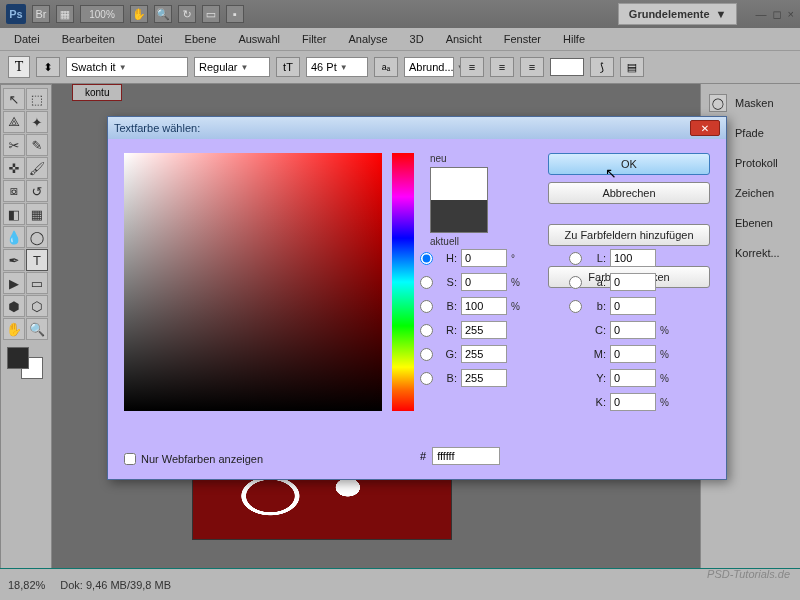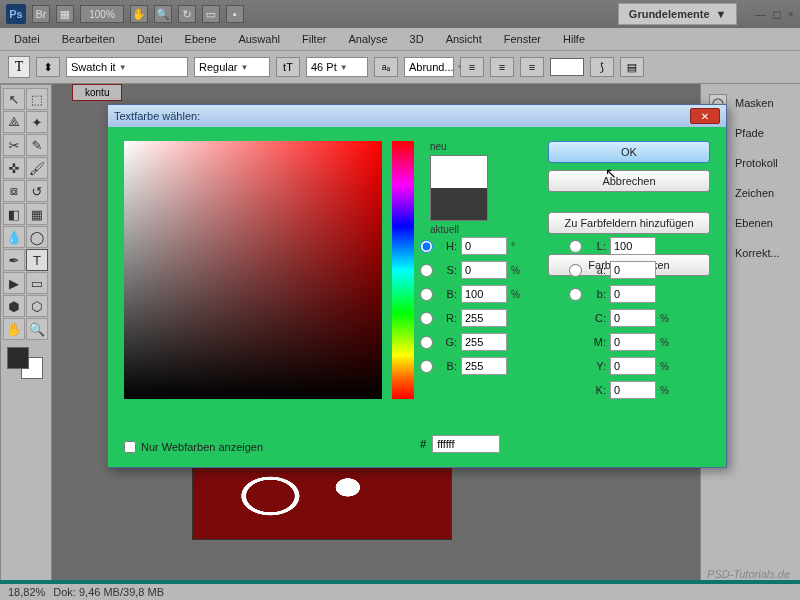--- a/index.html
+++ b/index.html
@@ -26,25 +26,25 @@
 .bgc{position:absolute;right:4px;bottom:2px;width:22px;height:22px;background:#fff;border:1px solid #666}
 .fgc{position:absolute;left:4px;top:2px;width:22px;height:22px;background:#2a2a2a;border:1px solid #666}
 .canvas-area{flex:1;background:#6c6c6c;position:relative}
 .tab{position:absolute;top:0;left:20px;background:#bbb;border:1px solid #7f1d1d;padding:2px 12px;font-size:10px}
 .image{position:absolute;bottom:60px;left:140px;width:260px;height:88px;background:#fff;border:1px solid #333}
 .image-inner{width:100%;height:100%;background:#7a0a0a;position:relative;overflow:hidden}
 .image-inner::before{content:"";position:absolute;inset:0;background:radial-gradient(ellipse 40px 30px at 60% 40%,#fff 0%,#fff 30%,transparent 31%),radial-gradient(ellipse 60px 40px at 30% 50%,transparent 40%,#fff 41%,#fff 48%,transparent 49%)}
 .panels{width:100px;background:#b8b8b8;border-left:1px solid #888;padding:4px}
 .panel-item{display:flex;align-items:center;gap:8px;padding:6px 4px;color:#222}
 .p-icon{width:18px;height:18px;background:#ccc;border:1px solid #888;display:flex;align-items:center;justify-content:center;font-size:11px}
-.status{position:absolute;bottom:0;left:0;right:0;height:20px;background:#b8b8b8;border-top:4px solid #0f766e;display:flex;align-items:center;padding:0 8px;gap:8px;font-size:10px;color:#333}
+.status{position:absolute;bottom:0;left:0;right:0;height:32px;background:#b8b8b8;border-top:1px solid #0f766e;display:flex;align-items:center;padding:0 8px;gap:15px;font-size:10px;color:#333}
 .watermark{position:absolute;right:10px;bottom:20px;color:#888;font-size:11px;font-style:italic}
 
 
-.dialog{position:absolute;left:107px;top:104px;width:620px;height:364px;background:#22c55e;border:1px solid #4a6a9a;box-shadow:3px 3px 10px rgba(0,0,0,0.4)}
+.dialog{position:absolute;left:107px;top:116px;width:620px;height:364px;background:#c4b5fd;border:1px solid #4a6a9a;box-shadow:3px 3px 10px rgba(0,0,0,0.4)}
 .dlg-title{height:22px;background:linear-gradient(#cde0f5,#a8c4e8);display:flex;align-items:center;padding:0 6px;color:#14365e;font-size:11px}
 .dlg-close{margin-left:auto;width:30px;height:16px;background:#cc3a2a;color:#fff;border:1px solid #8a2218;display:flex;align-items:center;justify-content:center;font-size:10px;border-radius:2px}
 .dlg-body{padding:14px 16px;display:flex;gap:10px;position:relative;height:calc(100% - 22px)}
 .sv-picker{width:258px;height:258px;background:linear-gradient(to bottom,transparent,#000),linear-gradient(to right,#fff,#ff0000)}
 .hue{width:22px;height:258px;background:linear-gradient(#ff0000,#ff00ff 17%,#0000ff 33%,#00ffff 50%,#00ff00 67%,#ffff00 83%,#ff6600 92%,#ff0000)}
 .preview{display:flex;flex-direction:column;align-items:flex-start;gap:3px;margin-left:6px}
 .preview-label{font-size:10px;color:#333}
 .preview-box{width:58px;height:66px;border:1px solid #777}
 .pv-new{height:50%;background:#fff}
 .pv-old{height:50%;background:#3a3a3a}

